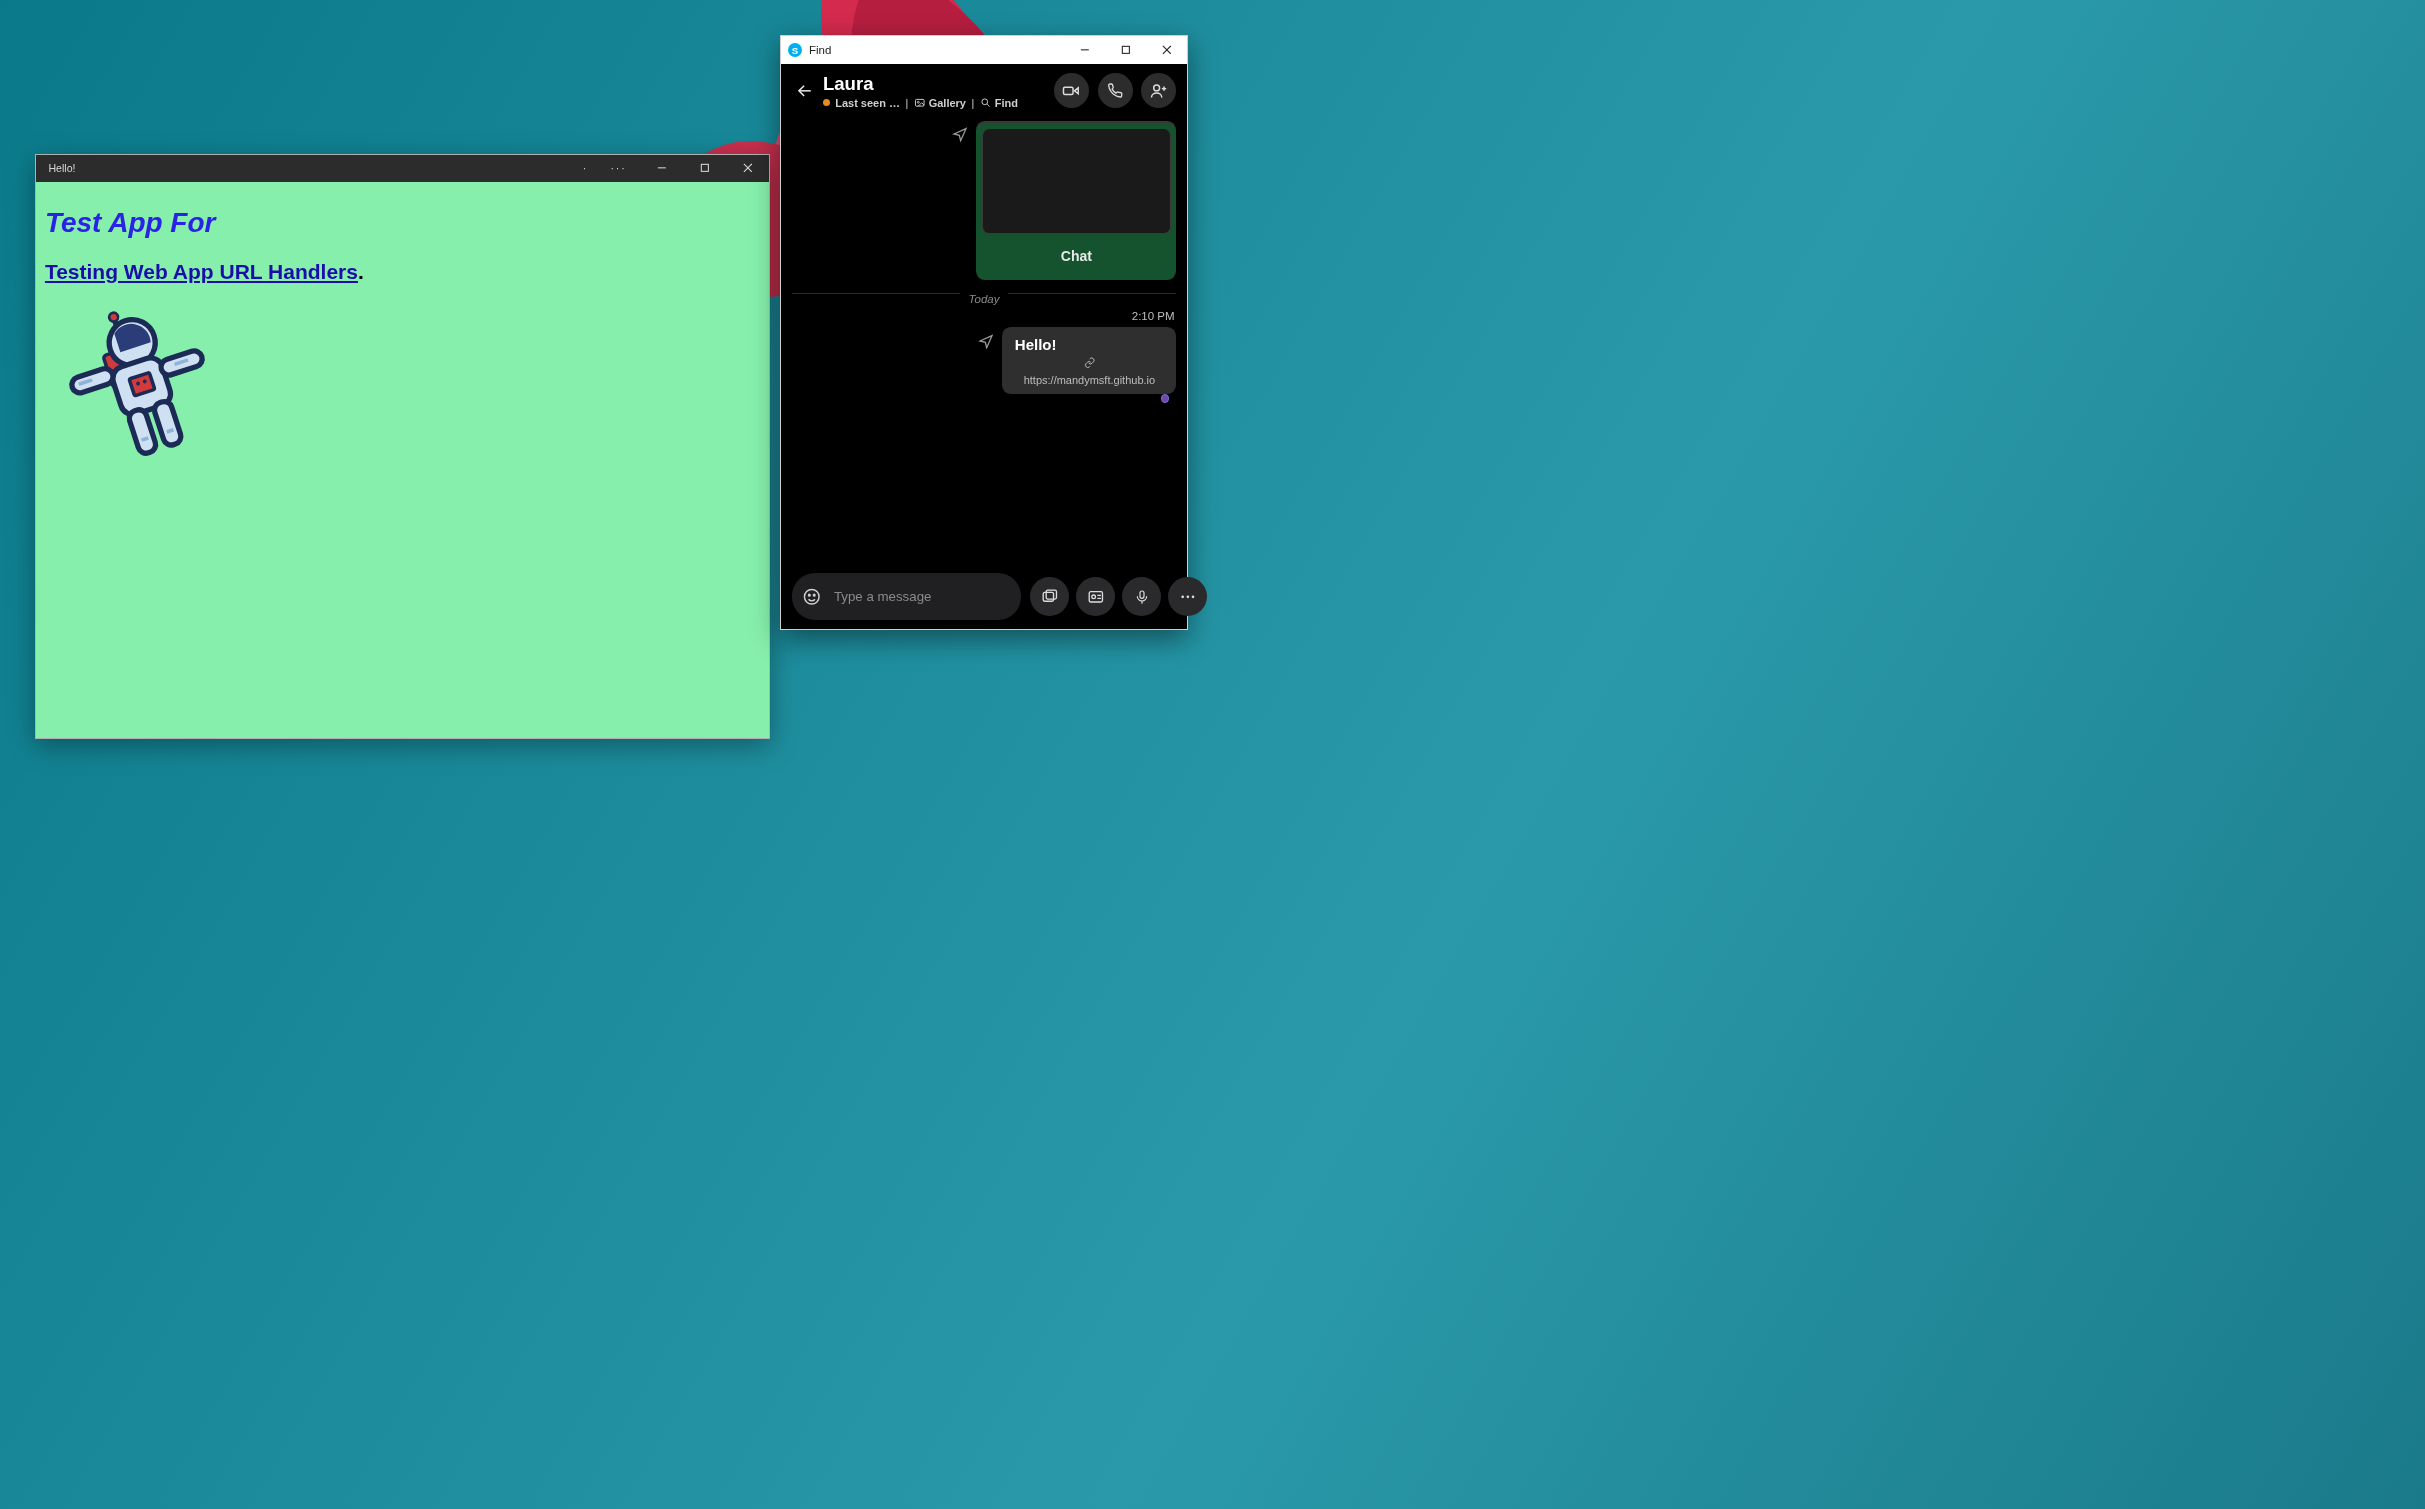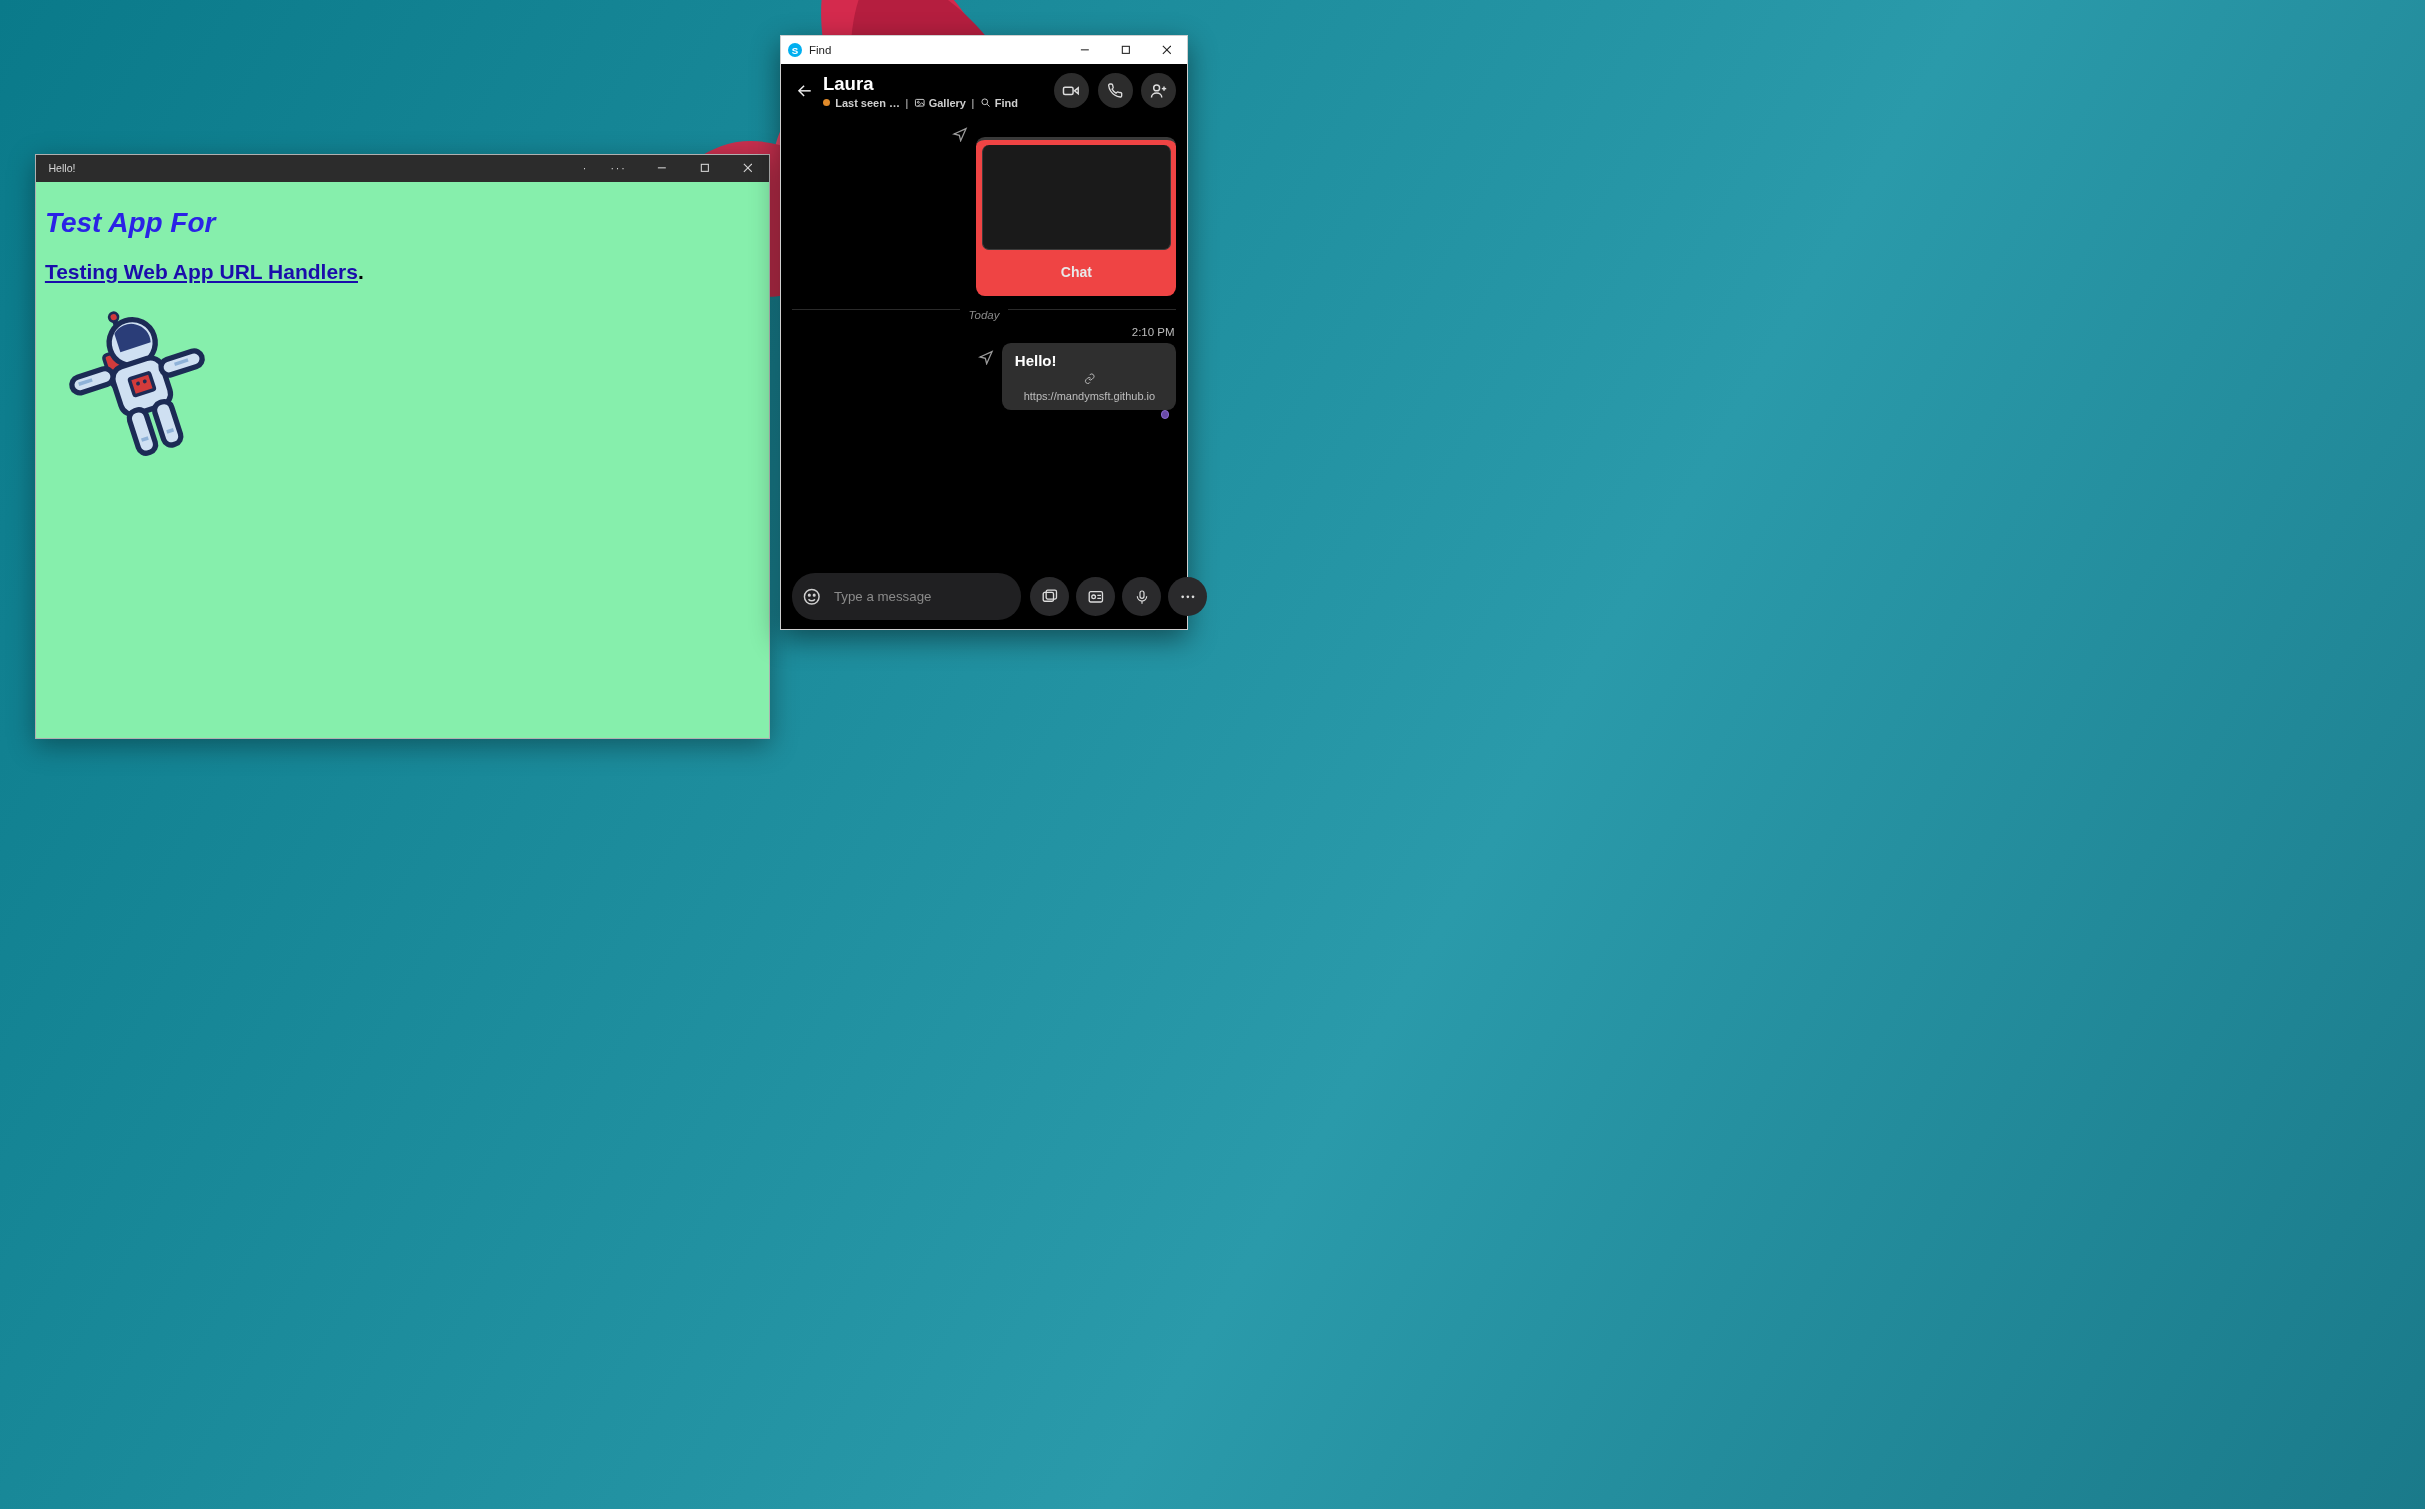--- a/index.html
+++ b/index.html
@@ -169,23 +169,22 @@
     gap: 8.9px;
     margin-top: 3.5px;
   }
   .sent-arrow {
     width: 16px; height: 16px; color: #9a9a9a; margin-top: 5.3px;
   }
   .preview-card {
     width: 200px;
     border-radius: 8.9px;
     border-top: 3.5px solid #3a3a3a;
-    background: #ef4444;
+    background: #14532d;
     overflow: hidden;
-    margin-top: 16px;
   }
   .preview-thumb {
     height: 105px;
     background: #1a1a1a;
     border: 0.9px solid #3a3a3a;
     border-top: none;
     border-radius: 7px;
     margin: 5.3px 5.3px 0 5.3px;
   }
   .preview-label {

